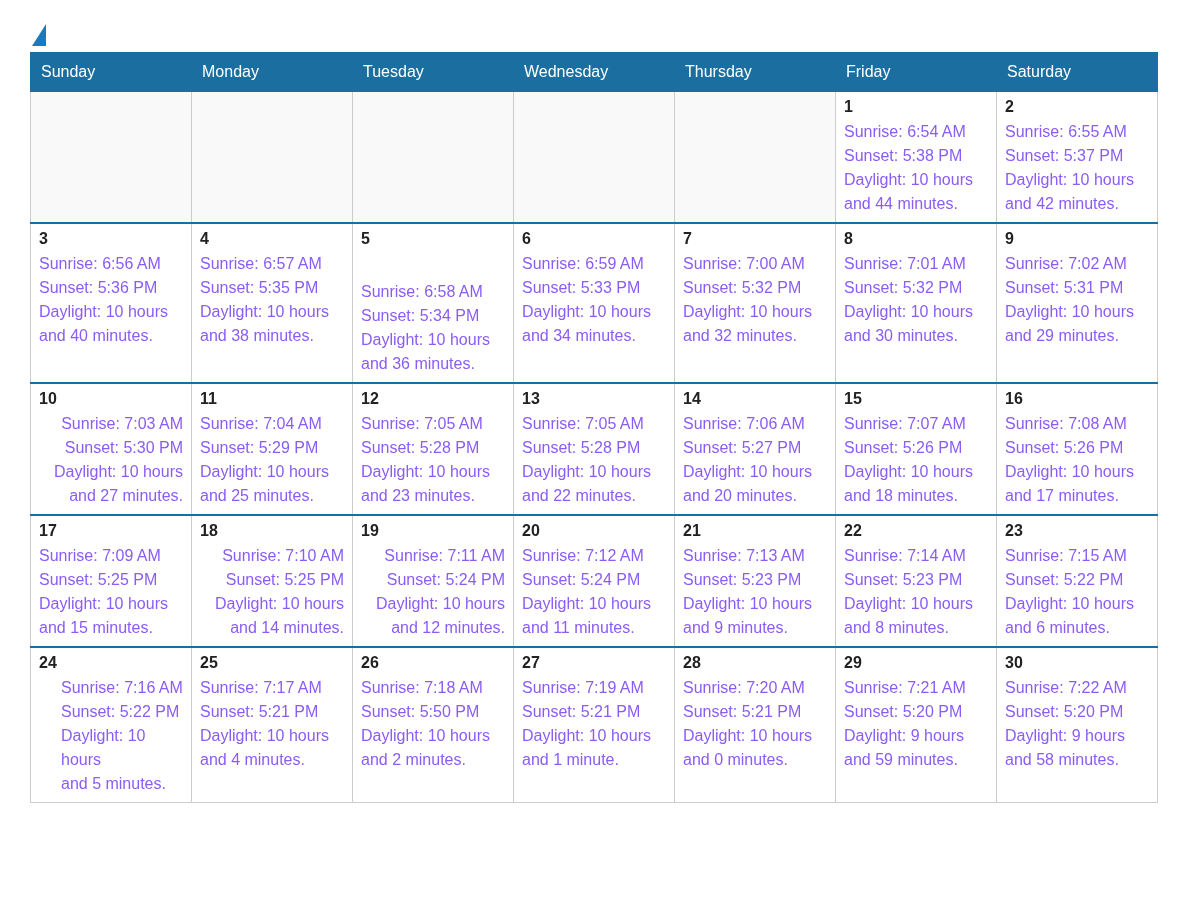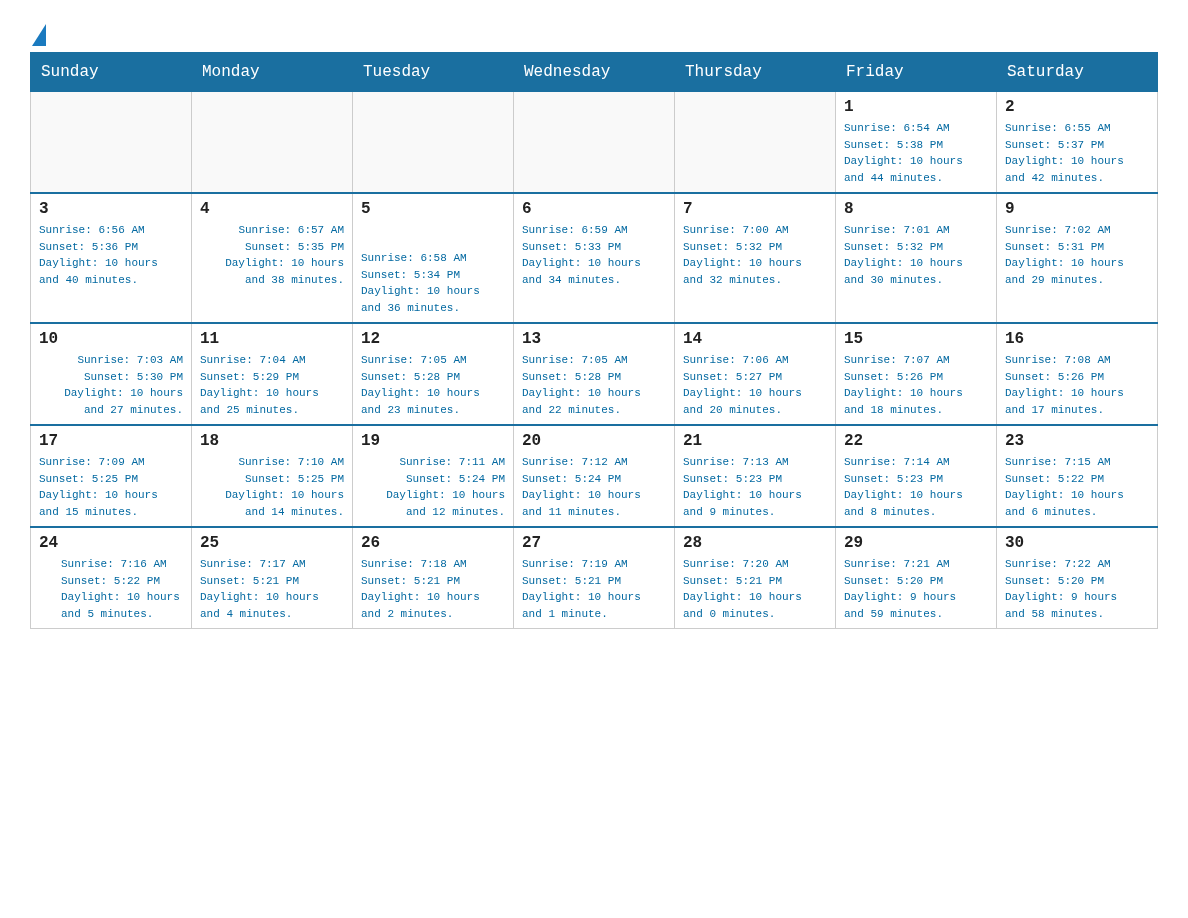--- a/index.html
+++ b/index.html
@@ -57,21 +57,20 @@
     }
     .location {
       font-size: 20px;
       color: #444;
       margin-top: 4px;
     }
     .calendar {
       width: 100%;
       border-collapse: collapse;
       margin-top: 8px;
-      font-family: Liberation Mono, monospace;
     }
     .calendar th {
       background-color: #1a6fa0;
       color: #fff;
       font-size: 16px;
       font-weight: normal;
       padding: 10px 10px;
       text-align: left;
       border: 1px solid #1a6fa0;
     }
@@ -91,22 +90,22 @@
       border-top: none;
     }
     .day-number {
       font-size: 16px;
       font-weight: bold;
       color: #222;
       display: block;
       margin-bottom: 4px;
     }
     .day-info {
-      font-size: 11px;
-      color: #0369a1;
+      font-size: 16px;
+      color: #8b5cf6;
       line-height: 1.5;
     }
     .empty-cell {
       background: #f9f9f9;
     }
   </style>
 </head>
 <body>
 
 <div class="header">
@@ -160,21 +159,21 @@
       <tr>
         <td>
           <span class="day-number">3</span>
           <div class="day-info" style="white-space: pre-line;">Sunrise: 6:56 AM
 Sunset: 5:36 PM
 Daylight: 10 hours
 and 40 minutes.</div>
         </td>
         <td>
           <span class="day-number">4</span>
-          <div class="day-info" style="white-space: pre-line; text-align: right;">Sunrise: 6:57 AM
+          <div class="day-info" style="white-space: pre-line;">Sunrise: 6:57 AM
 Sunset: 5:35 PM
 Daylight: 10 hours
 and 38 minutes.</div>
         </td>
         <td>
           <span class="day-number">5</span>
           <div class="day-info" style="white-space: pre-line; margin-top: 32px;">Sunrise: 6:58 AM
 Sunset: 5:34 PM
 Daylight: 10 hours
 and 36 minutes.</div>
@@ -321,21 +320,21 @@
         <td>
           <span class="day-number">25</span>
           <div class="day-info" style="white-space: pre-line;">Sunrise: 7:17 AM
 Sunset: 5:21 PM
 Daylight: 10 hours
 and 4 minutes.</div>
         </td>
         <td>
           <span class="day-number">26</span>
           <div class="day-info" style="white-space: pre-line;">Sunrise: 7:18 AM
-Sunset: 5:21 PM
+Sunset: 5:50 PM
 Daylight: 10 hours
 and 2 minutes.</div>
         </td>
         <td>
           <span class="day-number">27</span>
           <div class="day-info" style="white-space: pre-line;">Sunrise: 7:19 AM
 Sunset: 5:21 PM
 Daylight: 10 hours
 and 1 minute.</div>
         </td>

